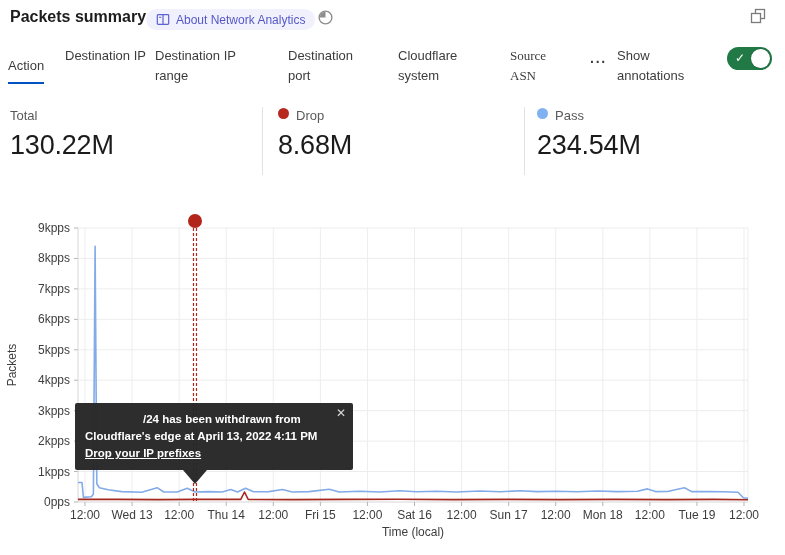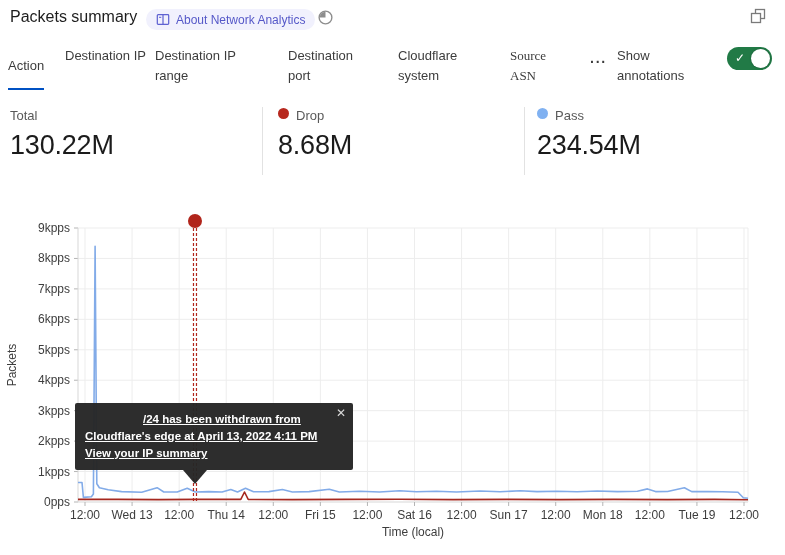--- a/index.html
+++ b/index.html
@@ -1,36 +1,36 @@
 <!DOCTYPE html>
 <html><head>
 <meta charset="utf-8">
 <style>
   * { margin:0; padding:0; box-sizing:border-box; }
   html,body { width:785px; height:555px; background:#fff; overflow:hidden;
     font-family:"Liberation Sans", sans-serif; color:#1f1f1f; position:relative; }
 
   
-  .title { position:absolute; left:10px; top:8px; font-size:16px; font-weight:normal; color:#1d1d1d; }
+  .title { position:absolute; left:10px; top:8px; font-size:16px; font-weight:bold; color:#1d1d1d; }
   .badge { position:absolute; left:146px; top:9px; height:21px; display:flex; align-items:center; gap:6px;
     padding:4px 10px; border-radius:11px; background:#f1f1fd; border:none; cursor:pointer; }
   .badge span { font-size:12px; color:#5558c8; white-space:nowrap; }
   .hdr-icon { position:absolute; width:18px; height:18px; background:none; border:none; cursor:pointer; padding:0; }
   .clock { left:316px; top:9px; }
   .popout { left:749px; top:8px; }
 
   
   .tab { position:absolute; top:46px; font-size:13px; line-height:20px; color:#3c3c3c; cursor:pointer; }
   .t0 { left:8px; top:56px; }
   .t1 { left:65px;  width:82px; }
   .t2 { left:155px; width:112px; }
   .t3 { left:288px; width:88px; }
   .t4 { left:398px; width:84px; }
   .t5 { left:510px; width:60px;font-family:Liberation Serif, serif; }
-  .tab.active span { border-bottom:2px solid #0051c3; padding-bottom:15px; }
+  .tab.active span { border-bottom:2px solid #0051c3; padding-bottom:9px; }
   .more-btn { position:absolute; left:590px; top:54px; background:none; border:none; cursor:pointer;
     font-size:14px; font-weight:bold; letter-spacing:1px; color:#3c3c3c; }
   .annot-label { position:absolute; left:617px; top:46px; width:96px; font-size:13px; line-height:20px; color:#3c3c3c; }
   .toggle { position:absolute; left:727px; top:47px; width:45px; height:23px; border-radius:12px;
     background:#217a46; border:none; cursor:pointer; }
   .toggle .check { position:absolute; left:8px; top:3px; color:#fff; font-size:12px; line-height:16px; }
   .toggle .knob { position:absolute; right:2px; top:2px; width:19px; height:19px; border-radius:50%;
     background:#fff; box-shadow:0 0 2px rgba(0,0,0,.35); }
 
   
@@ -43,21 +43,21 @@
   .vdiv { position:absolute; top:107px; width:1px; height:68px; background:#e2e2e2; }
   .d0 { left:262px; } .d1 { left:524px; }
 
   
   #chart { position:absolute; left:0; top:200px; width:785px; height:355px; font-family:inherit; }
 
   
   .tooltip { position:absolute; left:75px; top:403px; width:278px; z-index:5;
     background:rgba(38,38,38,.97); color:#fff; border-radius:2px;
     font-size:11.5px; font-weight:bold; line-height:17px; padding:8px 10px 8px; }
-  .tooltip .line { white-space:nowrap;text-decoration:underline; }
+  .tooltip .line { white-space:nowrap; }
   .redact { display:inline-block; width:58px; }
   .tt-link { text-decoration:underline; cursor:pointer; color:#fff; }
   .tt-close { position:absolute; top:3px; right:7px; background:none; border:none; cursor:pointer;
     color:#d9d9d9; font-size:12px; font-weight:normal; }
   .caret { position:absolute; top:100%; left:108px; width:0; height:0;
     border-left:12px solid transparent; border-right:12px solid transparent;
     border-top:14px solid rgba(38,38,38,.97); }
 </style>
 </head>
 <body>
@@ -204,15 +204,15 @@
     <polyline points="78.0,499.4 118.2,499.4 158.4,499.6 198.6,499.4 240.8,499.4 244.5,492.0 248.2,499.4 292.4,499.6 346.0,499.4 399.6,499.3 453.2,499.6 506.8,499.4 560.4,499.6 614.0,499.4 667.6,499.6 714.5,499.4 748.0,499.7" fill="none" stroke="#a5281f" stroke-width="1.6" stroke-linejoin="round"></polyline>
     <line x1="193.482" y1="228" x2="193.482" y2="502" stroke="#b1251b" stroke-width="1.2" stroke-dasharray="3 2"></line>
     <line x1="196.482" y1="228" x2="196.482" y2="502" stroke="#b1251b" stroke-width="1.2" stroke-dasharray="3 2"></line>
     <circle cx="194.982" cy="221" r="7" fill="#b1251b"></circle>
   </svg>
 
 <div class="tooltip">
   <button class="tt-close">✕</button>
   <div class="line"><span class="redact"></span><span>/24 has been withdrawn from</span></div>
   <div class="line">Cloudflare's edge at April 13, 2022 4:11 PM</div>
-  <div class="line"><span class="tt-link">View your IP summary</span></div>
+  <div class="line"><span class="tt-link">Drop your IP prefixes</span></div>
   <span class="caret"></span>
 </div>
 
 </body></html>

